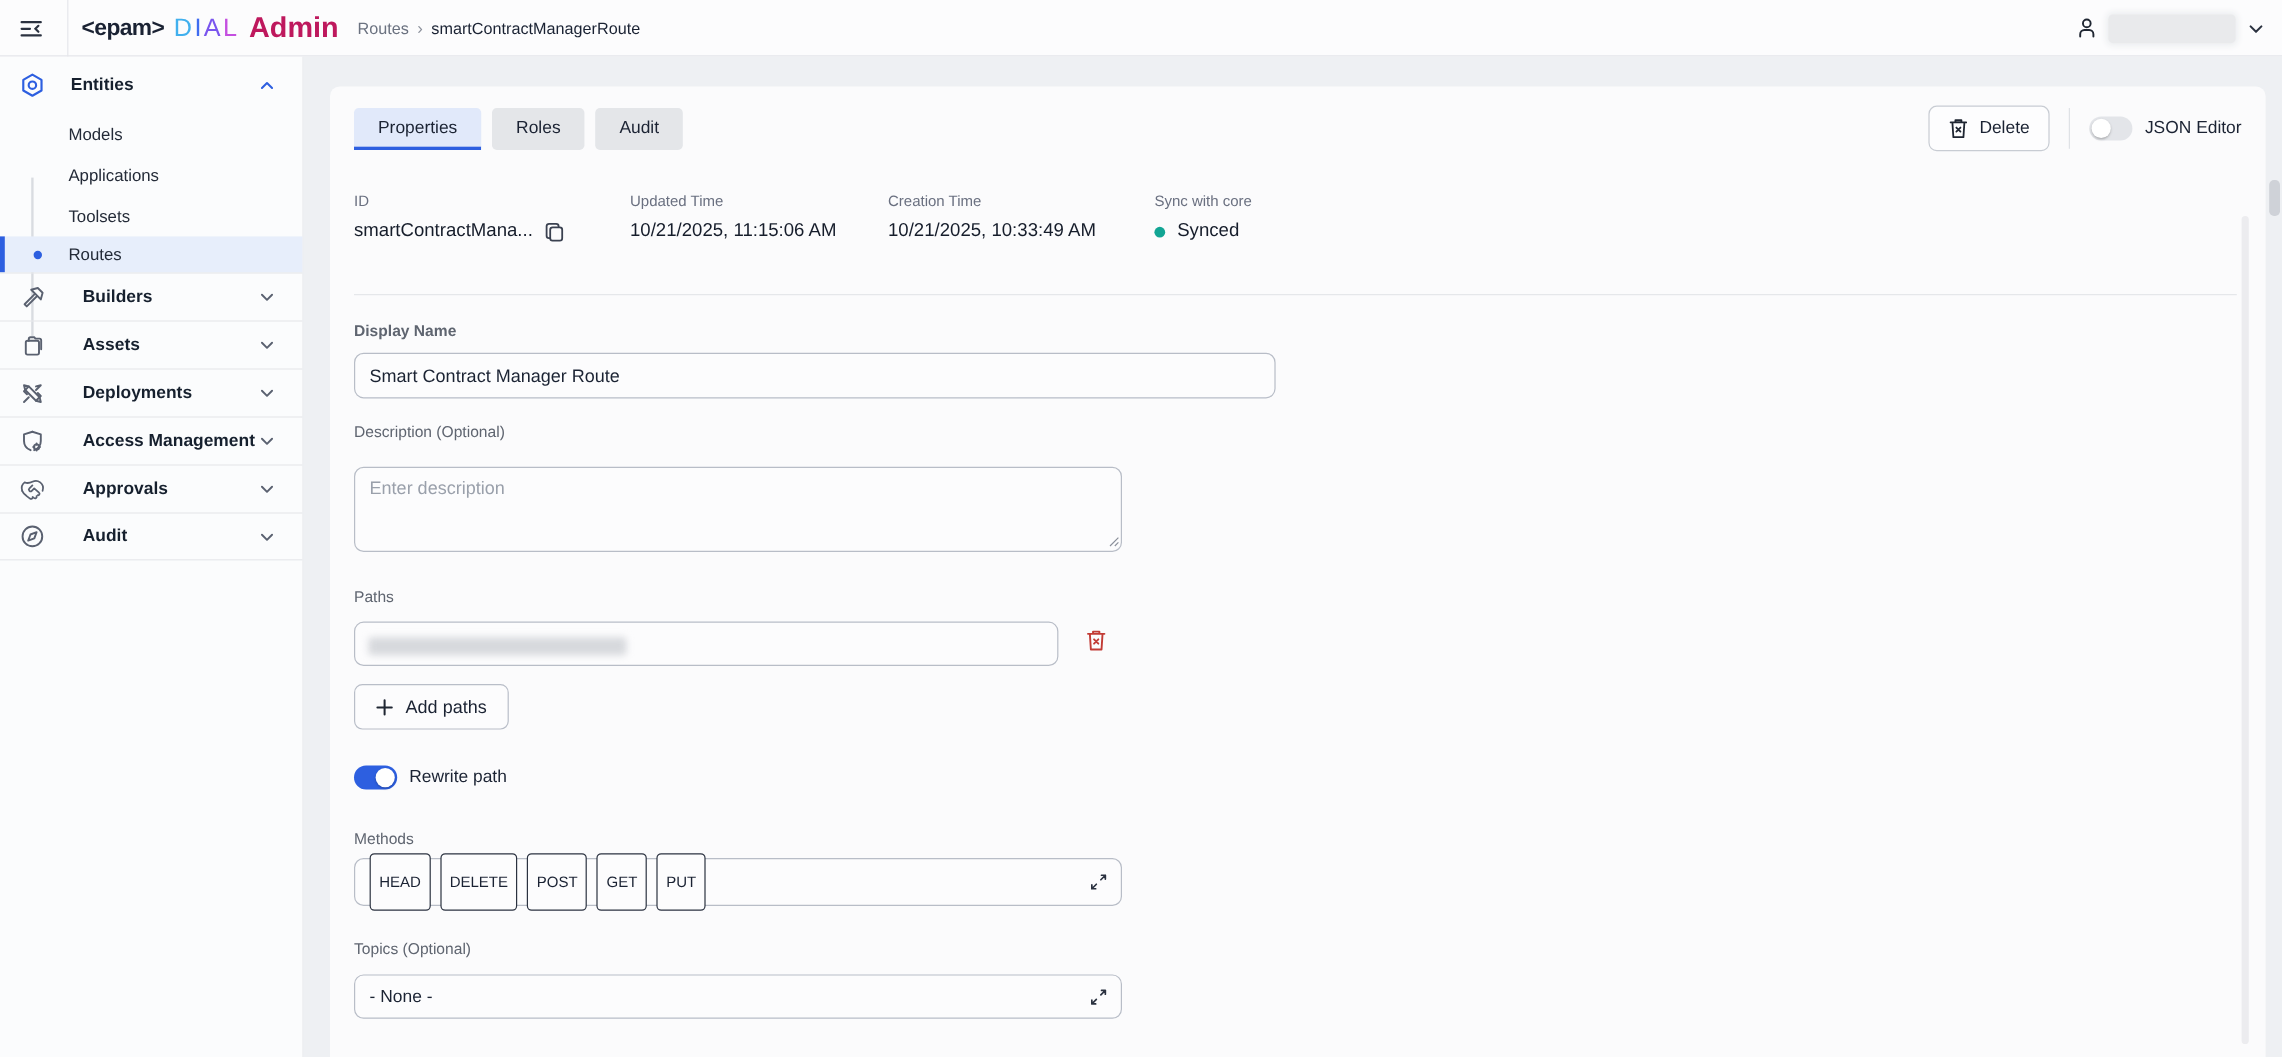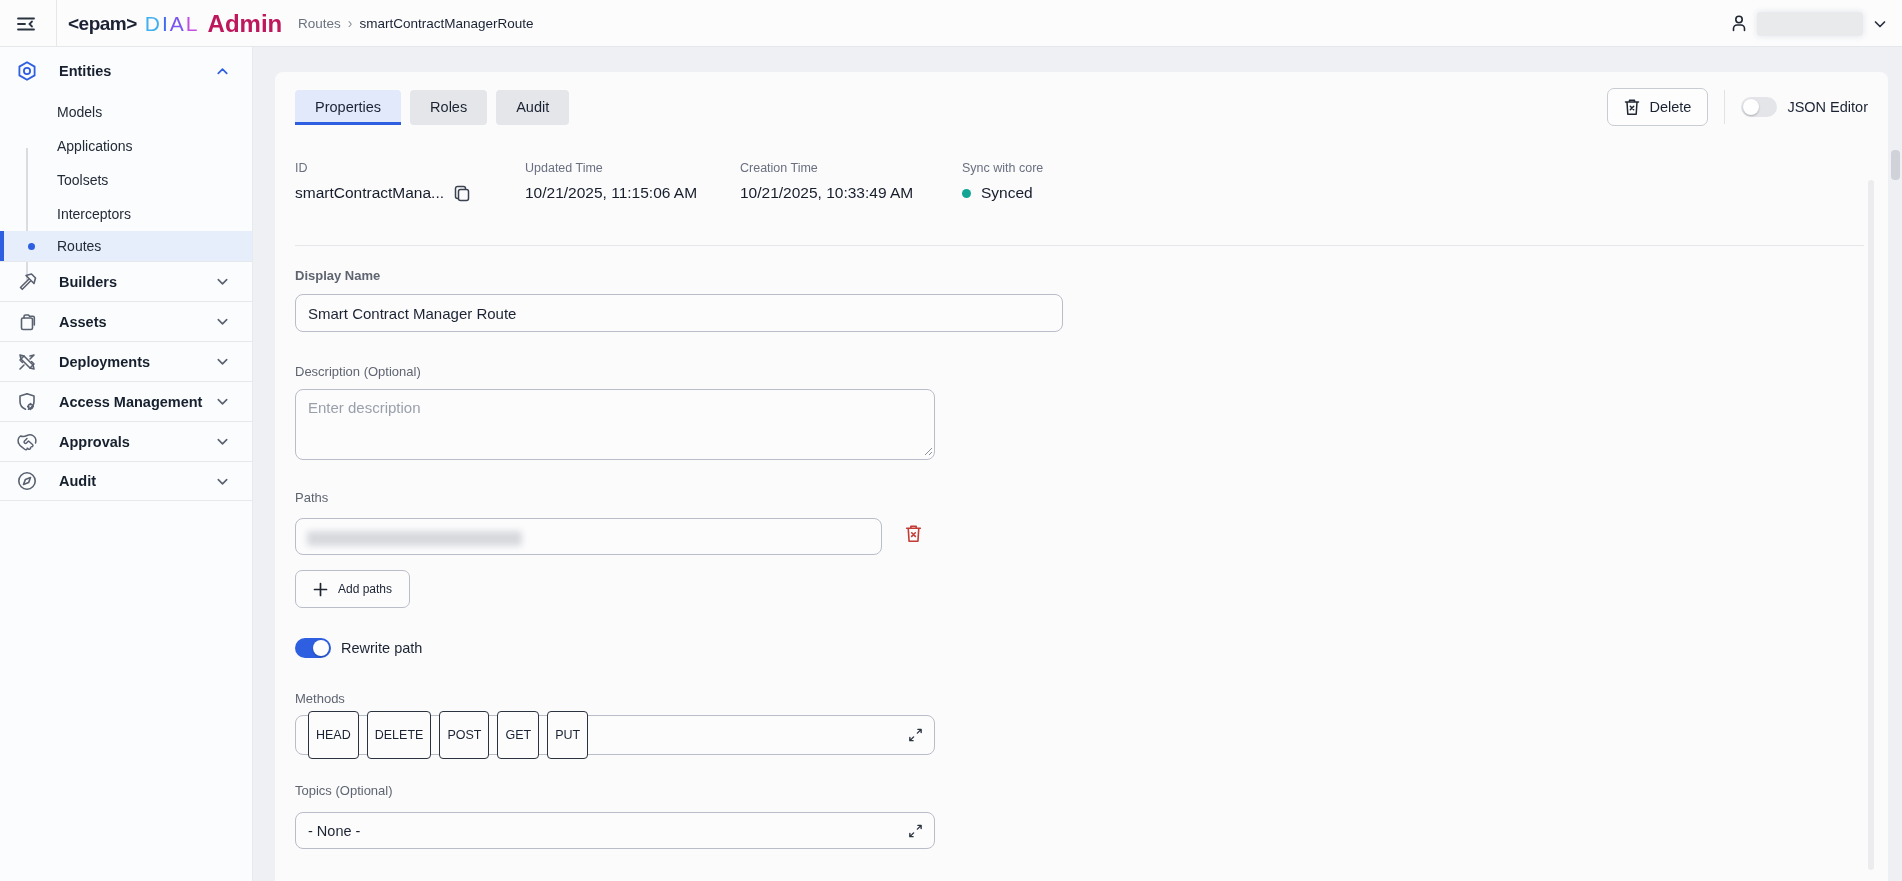--- a/index.html
+++ b/index.html
@@ -30,21 +30,21 @@
   .sb-head { position:relative; height:48px; display:flex; align-items:center; padding-left:16px; cursor:pointer; }
   .sb-head .sb-label { margin-left:21px; font-size:14.5px; font-weight:700; color:#16202e; }
   .sb-chev { position:absolute; right:22px; }
   .sb-guide { position:absolute; left:26px; top:101px; width:2px; height:132px; background:#d9dce1; }
   .sb-sub { position:relative; height:34px; display:flex; align-items:center; padding-left:57px;
     font-size:14px; color:#242b38; cursor:pointer; }
   .sb-sub.active { height:30px; background:#e7eefb; border-left:4px solid #2d5fe0; padding-left:53px; }
   .sb-dot { position:absolute; left:24px; width:7px; height:7px; border-radius:50%; background:#2d5fe0; }
   .sb-group { position:relative; height:40px; display:flex; align-items:center; padding-left:16px;
     border-top:1px solid #e6e8ec; cursor:pointer; }
-  .sb-group .sb-label { margin-left:21px; font-size:14.5px; font-weight:700; color:#16202e; }
+  .sb-group .sb-label { margin-left:31px; font-size:14.5px; font-weight:700; color:#16202e; }
   .sb-icon { width:22px; height:22px; display:inline-flex; }
 
   
   .card { position:absolute; left:275px; top:72px; width:1613px; height:809px;
     background:#fbfbfc; border-radius:8px 8px 0 0; z-index:10; }
 
   .tabs-row { position:absolute; left:20px; right:20px; top:16px; height:38px;
     display:flex; align-items:center; }
   .tab { height:35px; padding:0 20px; display:flex; align-items:center; font-size:14.5px;
     color:#1b2333; background:#e4e6e9; border-radius:4px; margin-right:9px; cursor:pointer; }
@@ -81,21 +81,21 @@
     resize:none; font-family:"Liberation Sans","DejaVu Sans",sans-serif; }
   .f-area::placeholder { color:#9aa0ab; }
   .resize-grip { position:absolute; left:648px; pointer-events:none; }
 
   .paths-blur { position:absolute; left:32px; top:459px; width:215px; height:15px;
     background:#d7d9dd; border-radius:3px; filter:blur(3px); }
   .trash-red { position:absolute; left:630px; top:452px; cursor:pointer; }
 
   .add-btn { position:absolute; left:20px; top:498px; height:38px; padding:0 17px;
     display:flex; align-items:center; gap:10px; background:#fcfcfd; border:1px solid #b9bec8;
-    border-radius:7px; font-size:12px; color:#1b2333; cursor:pointer; }
+    border-radius:7px; font-size:15px; color:#1b2333; cursor:pointer; }
 
   .rewrite-row { position:absolute; left:20px; top:566px; display:flex; align-items:center; }
 
   .chips-box { position:absolute; left:20px; top:643px; width:640px; height:40px;
     border:1px solid #b8bdc7; border-radius:8px; background:#fcfcfd;
     display:flex; align-items:center; padding:0 12px; gap:8px; }
   .chip { border:1.4px solid #2b3240; border-radius:4px; padding:16px 7px;
     font-size:12.5px; color:#1a2233; background:#fcfcfd; }
   .expand-ic { position:absolute; right:11px; top:50%; transform:translateY(-50%); cursor:pointer; }
 
@@ -164,21 +164,20 @@
     <span class="sb-chev">
       <svg width="15" height="15" viewBox="0 0 16 16" fill="none" stroke="#2d5fe0" stroke-width="1.8" stroke-linecap="round" stroke-linejoin="round">
           <path d="M3.5 10 8 5.5 12.5 10"></path>
         </svg>
     </span>
   </div>
   <div class="sb-guide"></div>
   <div class="sb-sub">Models</div>
   <div class="sb-sub">Applications</div>
   <div class="sb-sub">Toolsets</div>
-  <div class="sb-sub">Interceptors</div>
   <div class="sb-sub active">
     <span class="sb-dot"></span>
     <span>Routes</span>
   </div>
 
   <div class="sb-group">
     <span class="sb-icon">
       <svg width="22" height="22" viewBox="0 0 22 22" fill="none" stroke="#5a6170" stroke-width="1.6" stroke-linecap="round" stroke-linejoin="round">
         <path d="M12.5 8.5 4.5 16.5l1.8 1.8 8-8"></path>
           <path d="M10 4.5l5.5-1.5 4 4-1.5 5.5-8-8Z"></path>
@@ -321,21 +320,21 @@
         <span>Synced</span>
       </div>
     </div>
   </div>
 
   <div class="hdivider"></div>
 
   <div class="f-label" style="top:196px;font-weight:bold;">Display Name</div>
   <input class="f-input" style="top: 222px; width: 768px;" value="Smart Contract Manager Route">
 
-  <div class="f-label" style="top:292px;">Description (Optional)</div>
+  <div class="f-label" style="top:280px;">Description (Optional)</div>
   <textarea class="f-area" style="top: 317px;" placeholder="Enter description"></textarea>
   <span class="resize-grip" style="top:374px;">
     <svg width="10" height="10" viewBox="0 0 10 10" stroke="#8b909b" stroke-width="1">
         <path d="M9 2 2 9M9 6 6 9"></path>
       </svg>
   </span>
 
   <div class="f-label" style="top:418px;">Paths</div>
   <div class="f-input" style="top:446px; width:587px; height:37px;"></div>
   <div class="paths-blur"></div>

